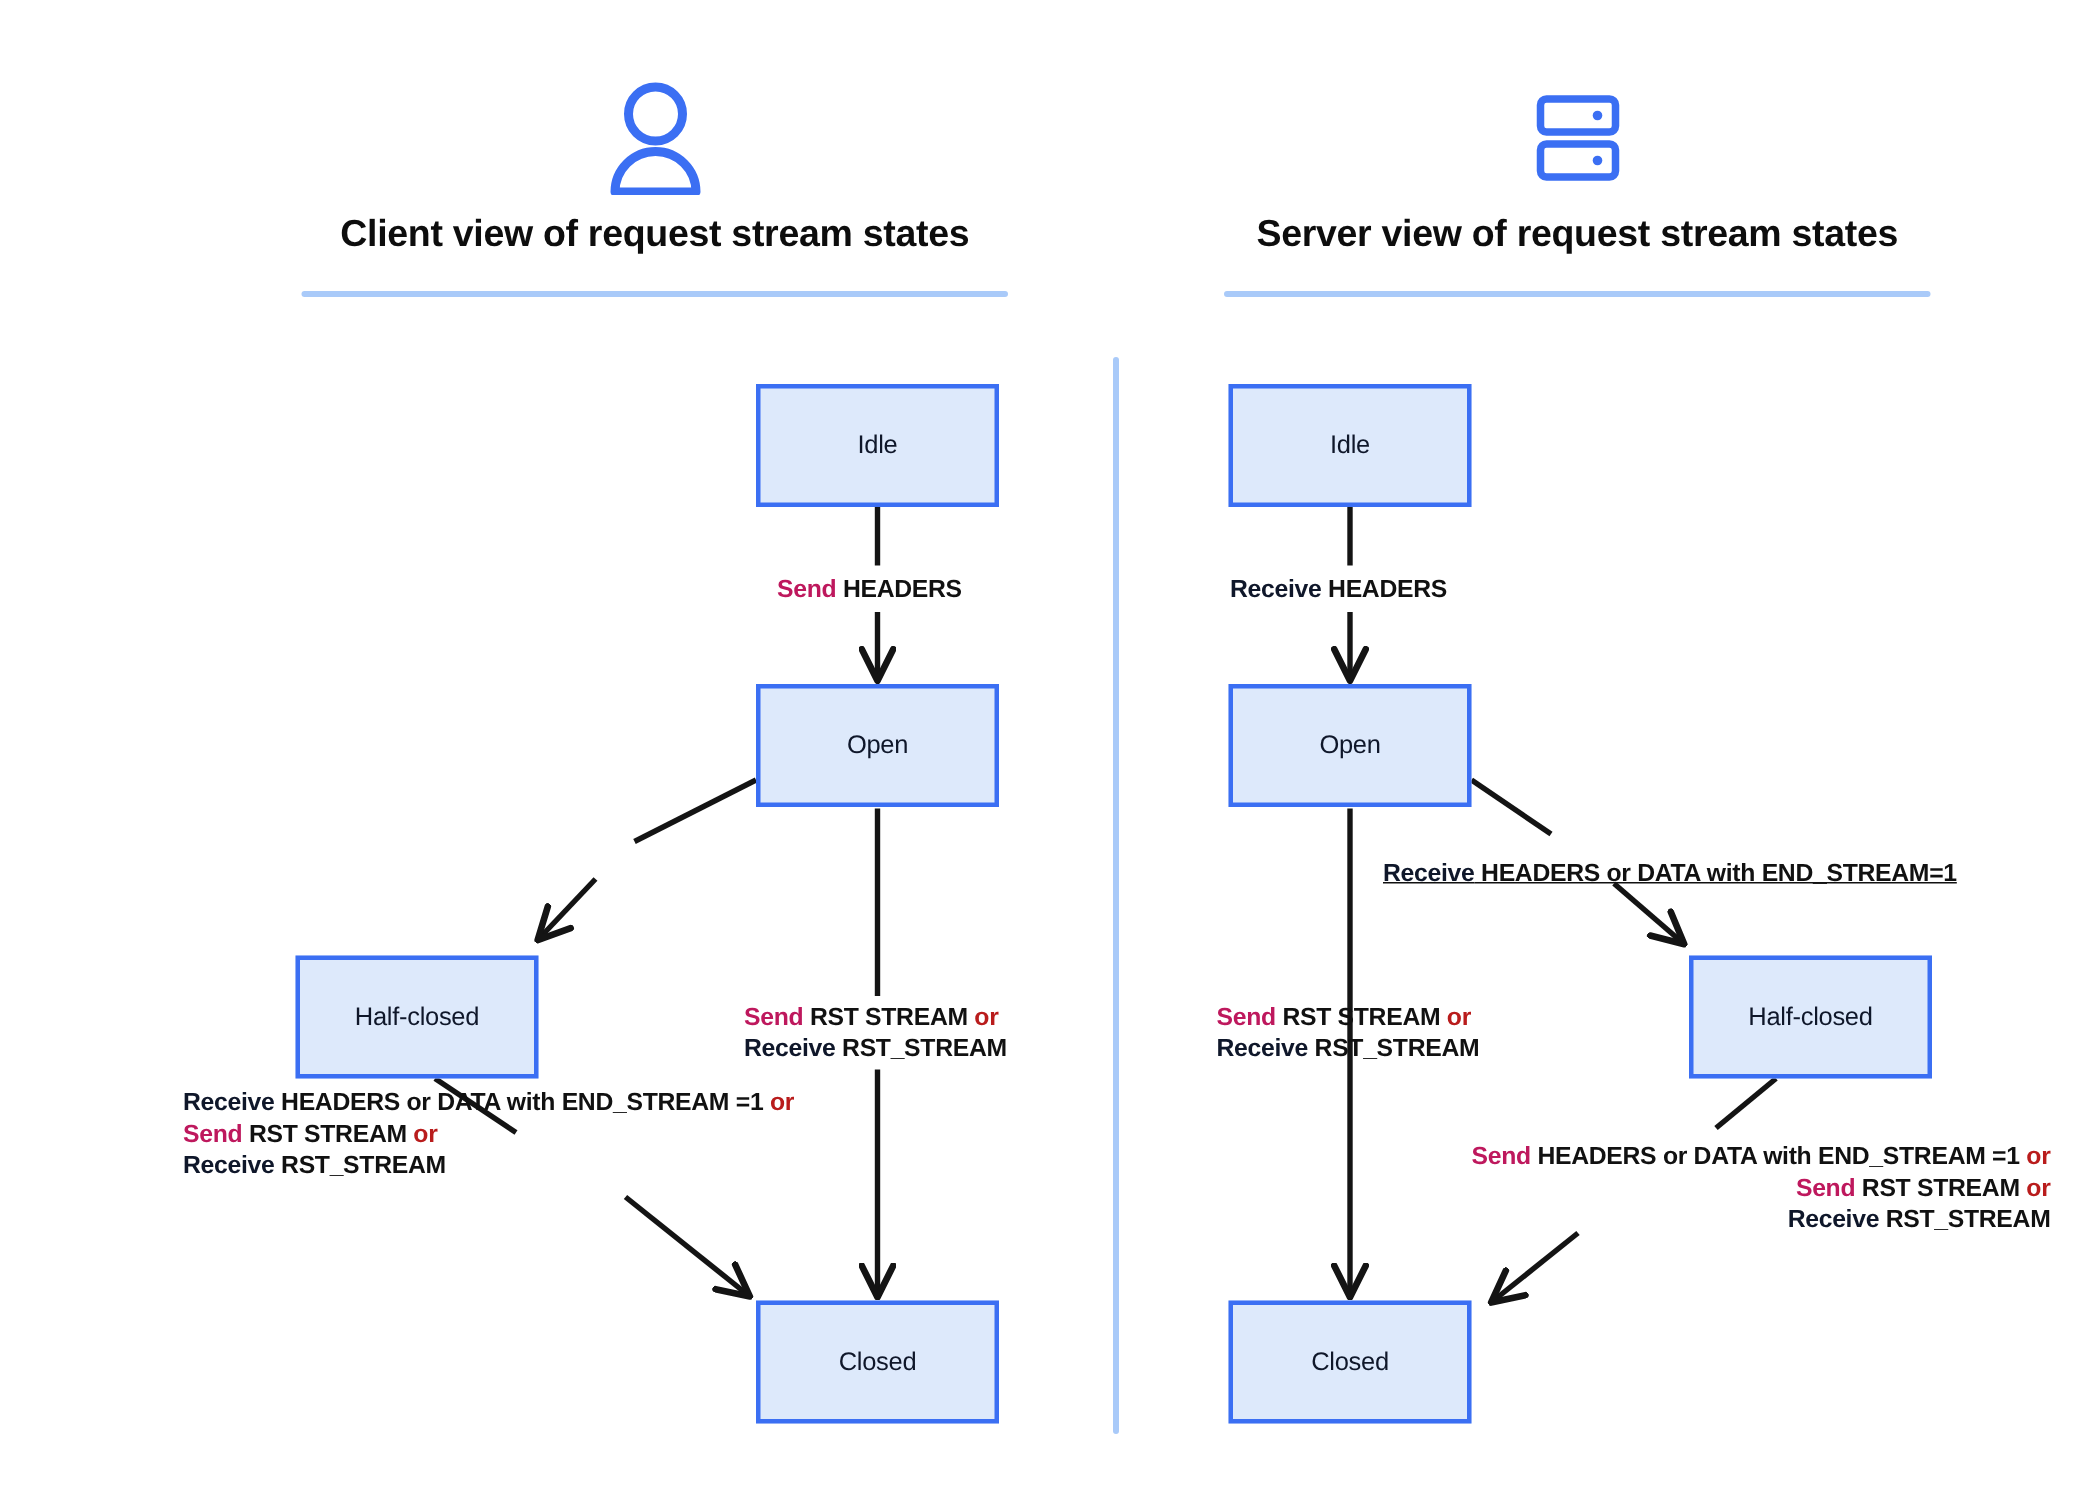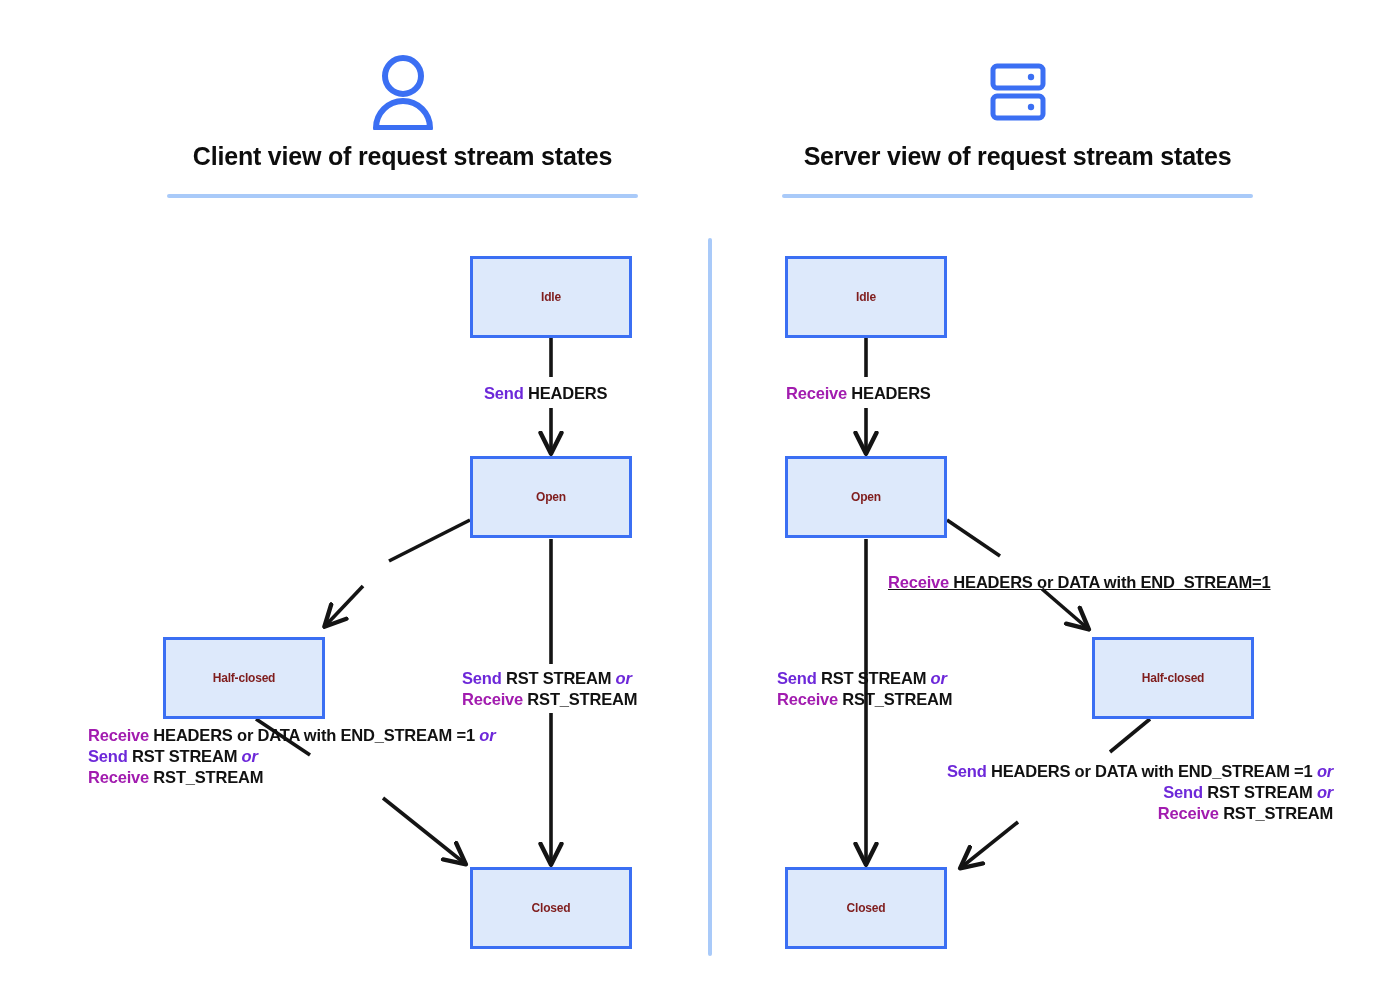--- a/index.html
+++ b/index.html
@@ -13,20 +13,21 @@
     height: 1008px;
     font-family: "Liberation Sans", sans-serif;
     color: #111111;
     overflow: hidden;
     position: relative;
   }
   .stage {
     position: relative;
     width: 1268px;
     height: 1008px;
+    margin-left: 34px;
   }
   .panel-header {
     position: absolute;
     text-align: center;
   }
   .panel-header .icon-wrap {
     display: block;
     height: 80px;
     margin: 0 auto 10px auto;
   }
@@ -60,37 +61,37 @@
   .state-box {
     position: absolute;
     background: #dde9fb;
     border: 3px solid #3b6ff3;
     box-sizing: border-box;
     display: flex;
     align-items: center;
     justify-content: center;
   }
   .state-label {
-    font-size: 12px;
-    font-weight: bold;
-    color: #7f1d1d;
+    font-size: 17px;
+    font-weight: normal;
+    color: #0f172a;
     letter-spacing: -0.2px;
   }
   .edge-label {
     position: absolute;
     font-size: 16.5px;
     font-weight: bold;
     line-height: 21px;
     color: #111111;
     white-space: nowrap;
     letter-spacing: -0.2px;
   }
-  .w-send    { color: #6d28d9; }
-  .w-receive { color: #a21caf; }
-  .w-or      { color: #6d28d9; font-style: italic; }
+  .w-send    { color: #be185d; }
+  .w-receive { color: #0f172a; }
+  .w-or      { color: #b91c1c; }
 </style>
 </head>
 <body>
 
 <div class="stage">
 
   <div class="panel-header" style="left:167px; top:52px; width:471px;">
     <span class="icon-wrap">
       <svg width="68" height="78" viewBox="0 0 68 78" aria-hidden="true">
         <circle cx="34" cy="24" r="18" fill="none" stroke="#3b6ff3" stroke-width="6"></circle>

